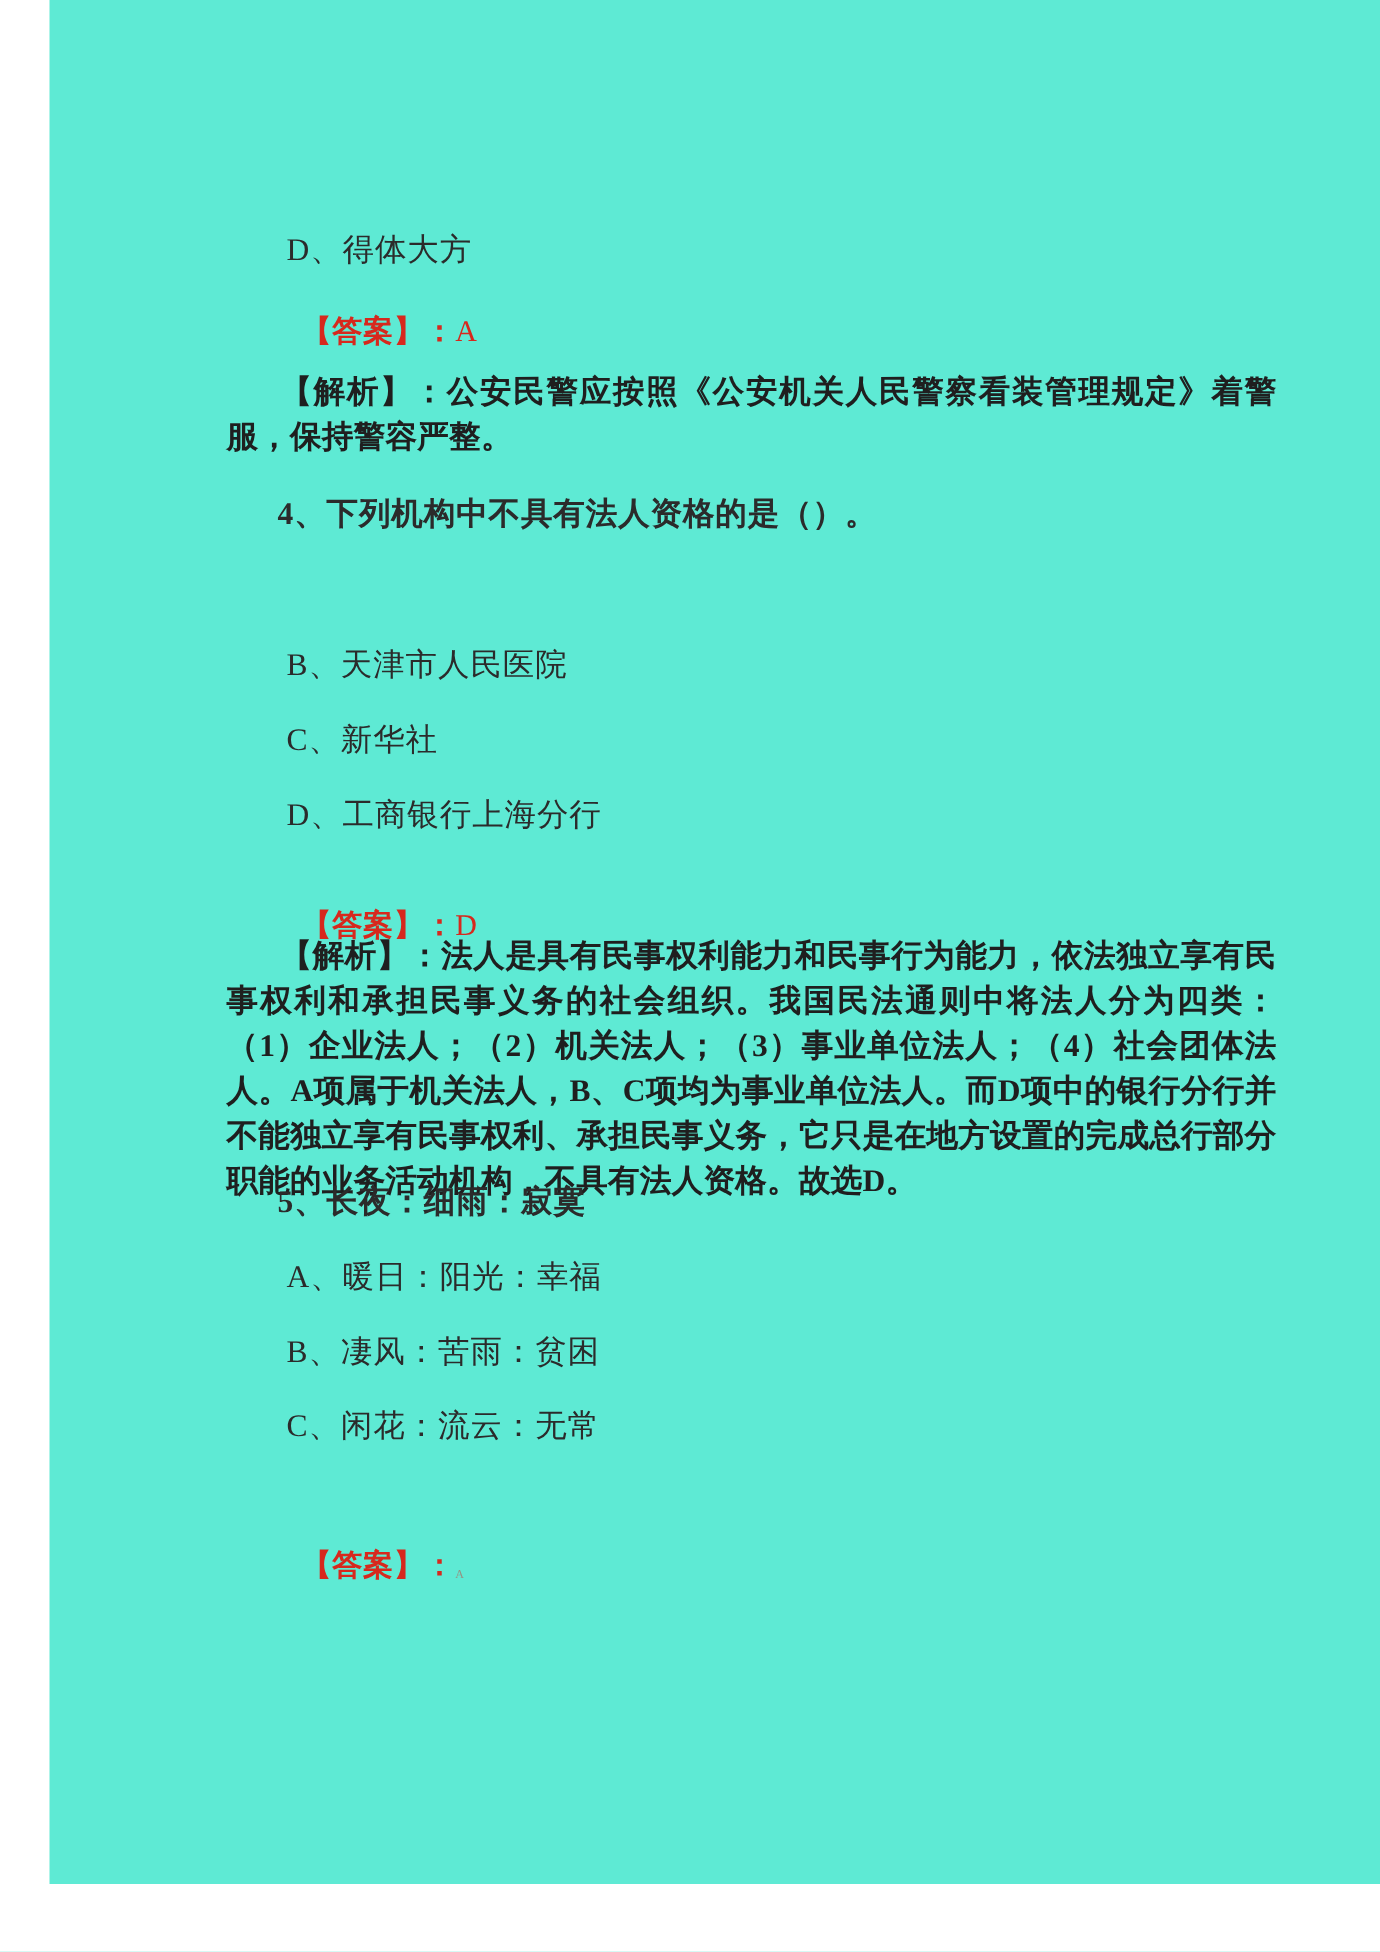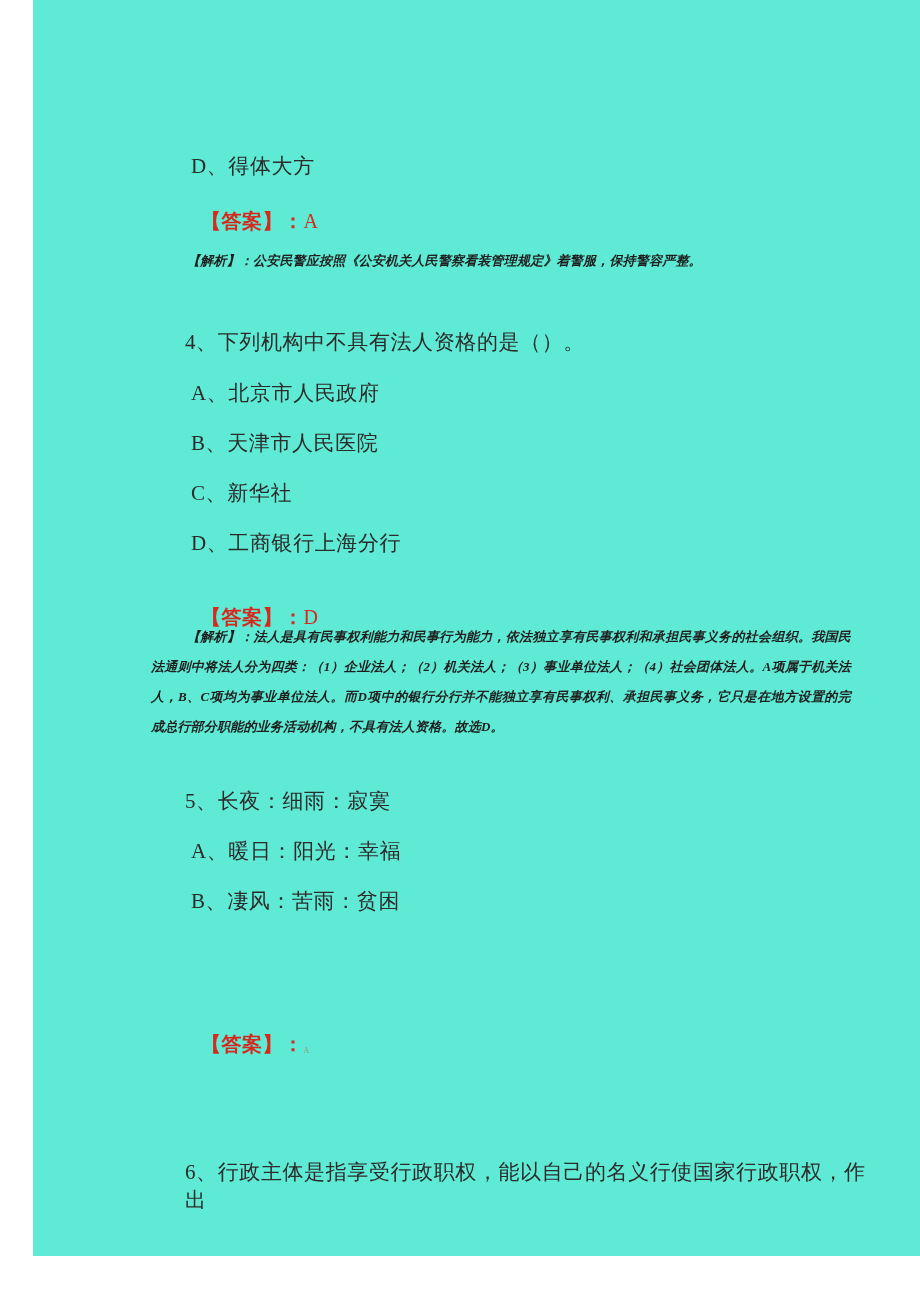--- a/index.html
+++ b/index.html
@@ -36,20 +36,21 @@
     font-size: 21px;
     line-height: 28px;
     letter-spacing: 0.6px;
     white-space: nowrap;
     color: #2b2b2b;
     font-family: "Liberation Serif", "DejaVu Serif", serif;
   }
 
   .qline {
     left: 152px;
+    font-weight: bold;
   }
 
   .answer {
     position: absolute;
     left: 168px;
     font-size: 20px;
     line-height: 26px;
     font-weight: bold;
     color: #d7281d;
     white-space: nowrap;
@@ -62,29 +63,28 @@
   .answer.faint .ans-letter {
     font-size: 8px;
     opacity: 0.45;
     vertical-align: -2px;
   }
 
   .explain {
     position: absolute;
     left: 118px;
     width: 700px;
-    font-size: 13px;
+    font-size: 21px;
     line-height: 30px;
     font-weight: bold;
     color: #1f1f1f;
     text-indent: 36px;
     text-align: justify;
     letter-spacing: 0.2px;
     font-family: "Liberation Serif", "DejaVu Serif", serif;
-    font-style: italic;
   }
 
   
   #opt-3-d   { top: 152px; }
   #ans-3     { top: 208px; }
   #exp-3     { top: 246px; }
 
   #q-4       { top: 328px; }
   #opt-4-a   { top: 379px; }
   #opt-4-b   { top: 429px; }
@@ -111,36 +111,35 @@
   <div class="optline" id="opt-3-d">D、得体大方</div>
 
   <div class="answer" id="ans-3">
     <span>【答案】：</span><span class="ans-letter">A</span>
   </div>
 
   <div class="explain" id="exp-3">【解析】：公安民警应按照《公安机关人民警察看装管理规定》着警服，保持警容严整。</div>
 
   <div class="qline" id="q-4">4、下列机构中不具有法人资格的是（）。</div>
 
-  <div class="optline" id="opt-4-a">A、北京市人民政府</div>
   <div class="optline" id="opt-4-b">B、天津市人民医院</div>
   <div class="optline" id="opt-4-c">C、新华社</div>
   <div class="optline" id="opt-4-d">D、工商银行上海分行</div>
 
   <div class="answer" id="ans-4">
     <span>【答案】：</span><span class="ans-letter">D</span>
   </div>
 
   <div class="explain" id="exp-4">【解析】：法人是具有民事权利能力和民事行为能力，依法独立享有民事权利和承担民事义务的社会组织。我国民法通则中将法人分为四类：（1）企业法人；（2）机关法人；（3）事业单位法人；（4）社会团体法人。A项属于机关法人，B、C项均为事业单位法人。而D项中的银行分行并不能独立享有民事权利、承担民事义务，它只是在地方设置的完成总行部分职能的业务活动机构，不具有法人资格。故选D。</div>
 
   <div class="qline" id="q-5">5、长夜：细雨：寂寞</div>
 
   <div class="optline" id="opt-5-a">A、暖日：阳光：幸福</div>
   <div class="optline" id="opt-5-b">B、凄风：苦雨：贫困</div>
+  <div class="optline" id="opt-5-c">C、闲花：流云：无常</div>
 
   <div class="answer faint" id="ans-5">
     <span>【答案】：</span><span class="ans-letter">A</span>
   </div>
 
 
-  <div class="qline" id="q-6">6、行政主体是指享受行政职权，能以自己的名义行使国家行政职权，作出</div>
 
 </div>
 
 </body></html>

